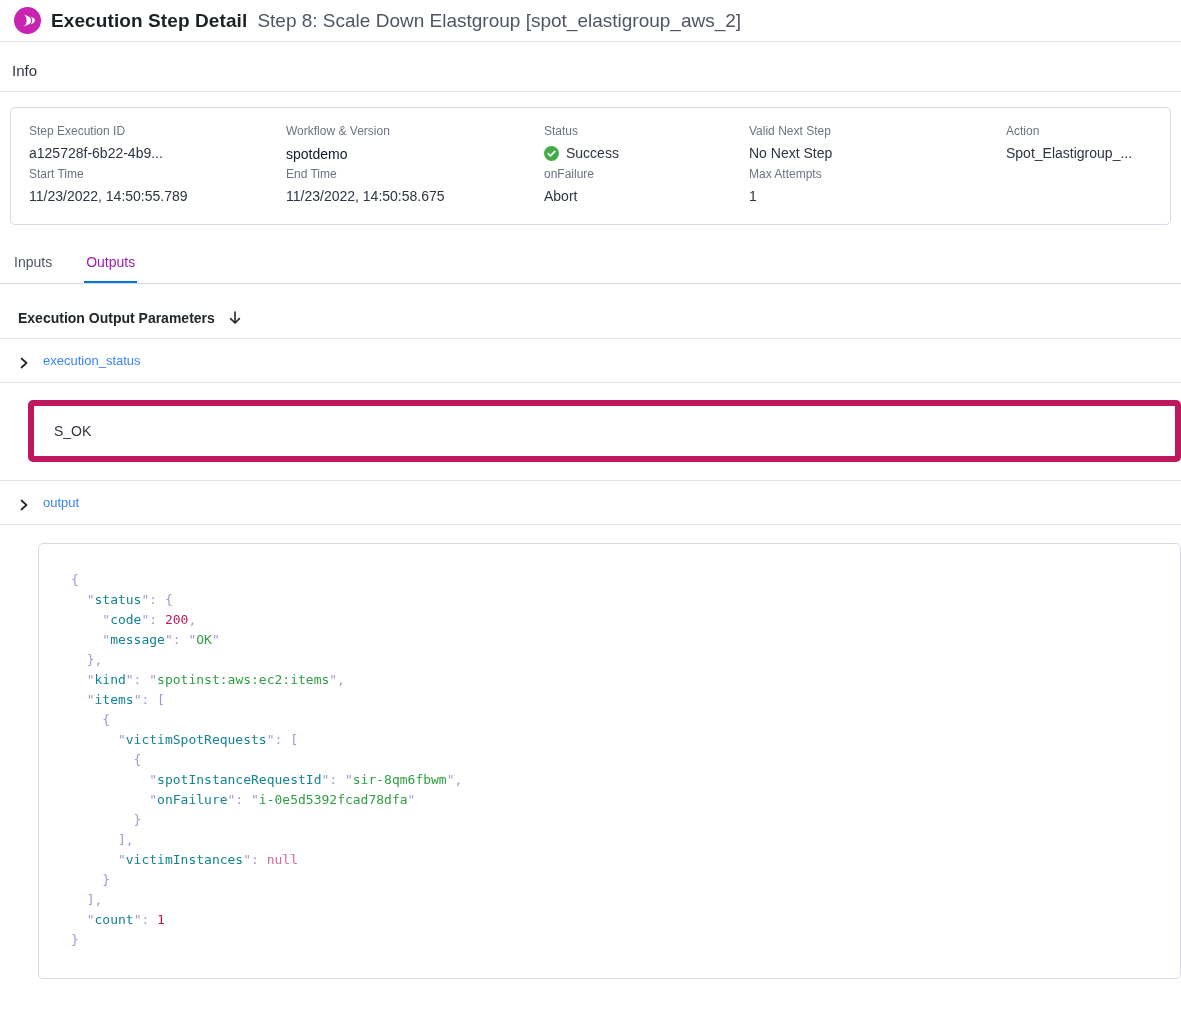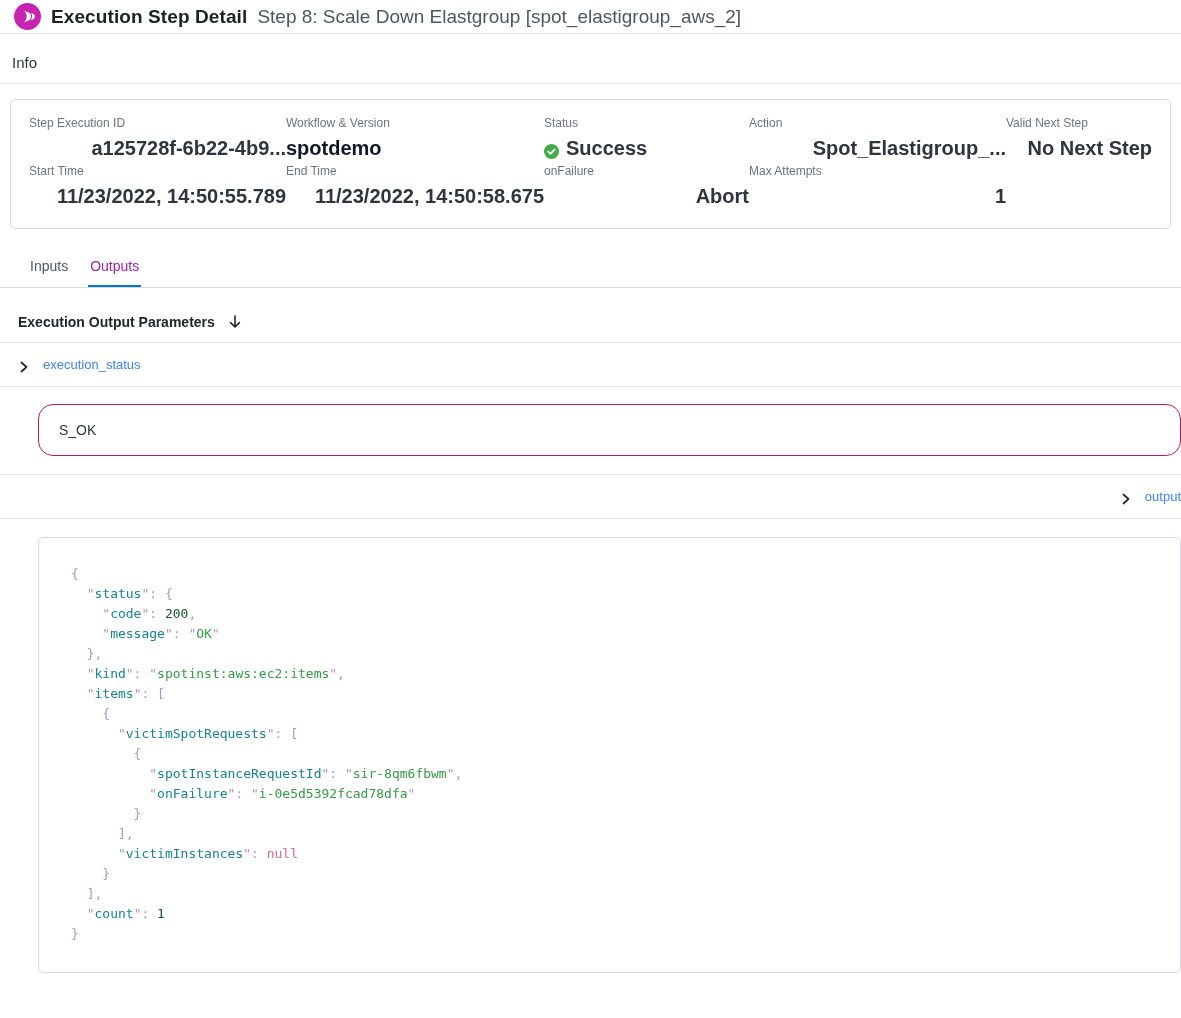--- a/index.html
+++ b/index.html
@@ -1,21 +1,21 @@
 <!DOCTYPE html>
 <html><head>
 <meta charset="utf-8">
 <style>
   * { margin: 0; padding: 0; box-sizing: border-box; }
   html, body { width: 1181px; background: #ffffff; font-family: "Liberation Sans", sans-serif; color: #22272b; }
   body { height: 1018px; overflow: hidden; }
 
   
   .top-header {
-    height: 34px;
+    height: 42px;
     display: flex;
     align-items: center;
     padding: 0 14px;
     border-bottom: 1px solid #e4e4ea;
     gap: 10px;
   }
   .logo-badge { width: 27px; height: 27px; flex: 0 0 auto; }
   .page-title { font-size: 19px; font-weight: 700; color: #1c2126; letter-spacing: .1px; }
   .page-subtitle { font-size: 19px; font-weight: 400; color: #4f5662; }
 
@@ -30,32 +30,32 @@
     border: 1px solid #d9dae6;
     border-radius: 5px;
     padding: 16px 18px 20px 18px;
   }
   .info-grid {
     display: grid;
     grid-template-columns: 257px 258px 205px 257px 1fr;
     row-gap: 4px;
   }
   .field-label { font-size: 12px; color: #6d7381; margin-bottom: 7px; }
-  .field-value { font-size: 20px; color: #2f3441; font-weight: 700; text-align: right; }
+  .field-value { font-size: 14px; color: #2f3441; font-weight: 400; }
   .field-value.link { color: #0f172a; cursor: pointer; text-decoration: none; }
   .status-value { display: flex; align-items: center; gap: 7px; }
   .status-check { width: 15px; height: 15px; display: inline-block; }
 
   
   .tabs-bar {
     margin-top: 20px;
-    padding-left: 28px;
+    padding-left: 12px;
     border-bottom: 1px solid #d9dae6;
     display: flex;
-    gap: 18px;
+    gap: 30px;
   }
   .tab {
     font-size: 14px;
     color: #4f5662;
     padding: 9px 2px 11px 2px;
     cursor: pointer;
     border-bottom: 2px solid transparent;
   }
   .tab.active { color: #a21caf; font-weight: 500; border-bottom-color: #0278d5; }
 
@@ -67,48 +67,48 @@
   }
   .section-title { font-size: 14px; font-weight: 700; color: #22272b; }
   .arrow-down-icon { width: 16px; height: 16px; cursor: pointer; }
 
   .param-row {
     display: flex; align-items: center; gap: 13px;
     padding: 14px 0 14px 18px;
     border-bottom: 1px solid #e4e4ea;
     cursor: pointer;
   }
-  .param-row.with-top { border-top: 1px solid #e4e4ea; margin-top: 0; justify-content: flex-end; }
+  .param-row.with-top { border-top: 1px solid #e4e4ea; margin-top: 0; }
   .param-name { font-size: 13px; color: #3b82f6; }
   .chevron-right { width: 12px; height: 12px; }
 
   .value-box {
-    margin: 17px 0 18px 38px;
-    border: 1px solid #be185d;
-    border-radius: 15px;
+    margin: 17px 0 18px 28px;
+    border: 6px solid #be185d;
+    border-radius: 5px;
   }
   .plain-value-box { padding: 17px 20px; font-size: 14px; color: #2f3441; }
 
   .code-box {
     margin: 18px 0 10px 38px;
     border: 1px solid #d9dae6;
     border-radius: 5px;
     padding: 26px 16px 28px 32px;
     min-height: 430px;
   }
   .code-line {
     font-family: "DejaVu Sans Mono", monospace;
     font-size: 13px;
     line-height: 20px;
     white-space: pre;
   }
   .tok-p { color: #a596d3; }
   .tok-k { color: #148493; }
   .tok-s { color: #2f9e44; }
-  .tok-n { color: #14532d; }
+  .tok-n { color: #be185d; }
   .tok-u { color: #d6679f; }
 </style>
 </head>
 <body>
 
 <div class="top-header">
   <span class="logo-badge">
     <svg viewBox="0 0 27 27" width="27" height="27">
       <circle cx="13.5" cy="13.5" r="13.5" fill="#c724b1"></circle>
       <path d="M9.2 7.2c4.6 2.2 4.6 10.4 0 12.6l5.4-2.3c3.4-2 3.4-6 0-8z" fill="#ffffff"></path>
@@ -138,26 +138,26 @@
         <span class="status-check">
           <svg viewBox="0 0 15 15" width="15" height="15">
             <circle cx="7.5" cy="7.5" r="7.5" fill="#42ab45"></circle>
             <path d="M4.2 7.7l2.2 2.2 4.4-4.6" stroke="#ffffff" stroke-width="1.7" fill="none" stroke-linecap="round" stroke-linejoin="round"></path>
           </svg>
         </span>
         <span>Success</span>
       </div>
     </div>
     <div class="field">
+      <div class="field-label">Valid Next Step</div>
+      <div class="field-value">No Next Step</div>
+    </div>
+    <div class="field">
       <div class="field-label">Action</div>
       <div class="field-value">Spot_Elastigroup_...</div>
-    </div>
-    <div class="field">
-      <div class="field-label">Valid Next Step</div>
-      <div class="field-value">No Next Step</div>
     </div>
 
     <div class="field">
       <div class="field-label">Start Time</div>
       <div class="field-value">11/23/2022, 14:50:55.789</div>
     </div>
     <div class="field">
       <div class="field-label">End Time</div>
       <div class="field-value">11/23/2022, 14:50:58.675</div>
     </div>

